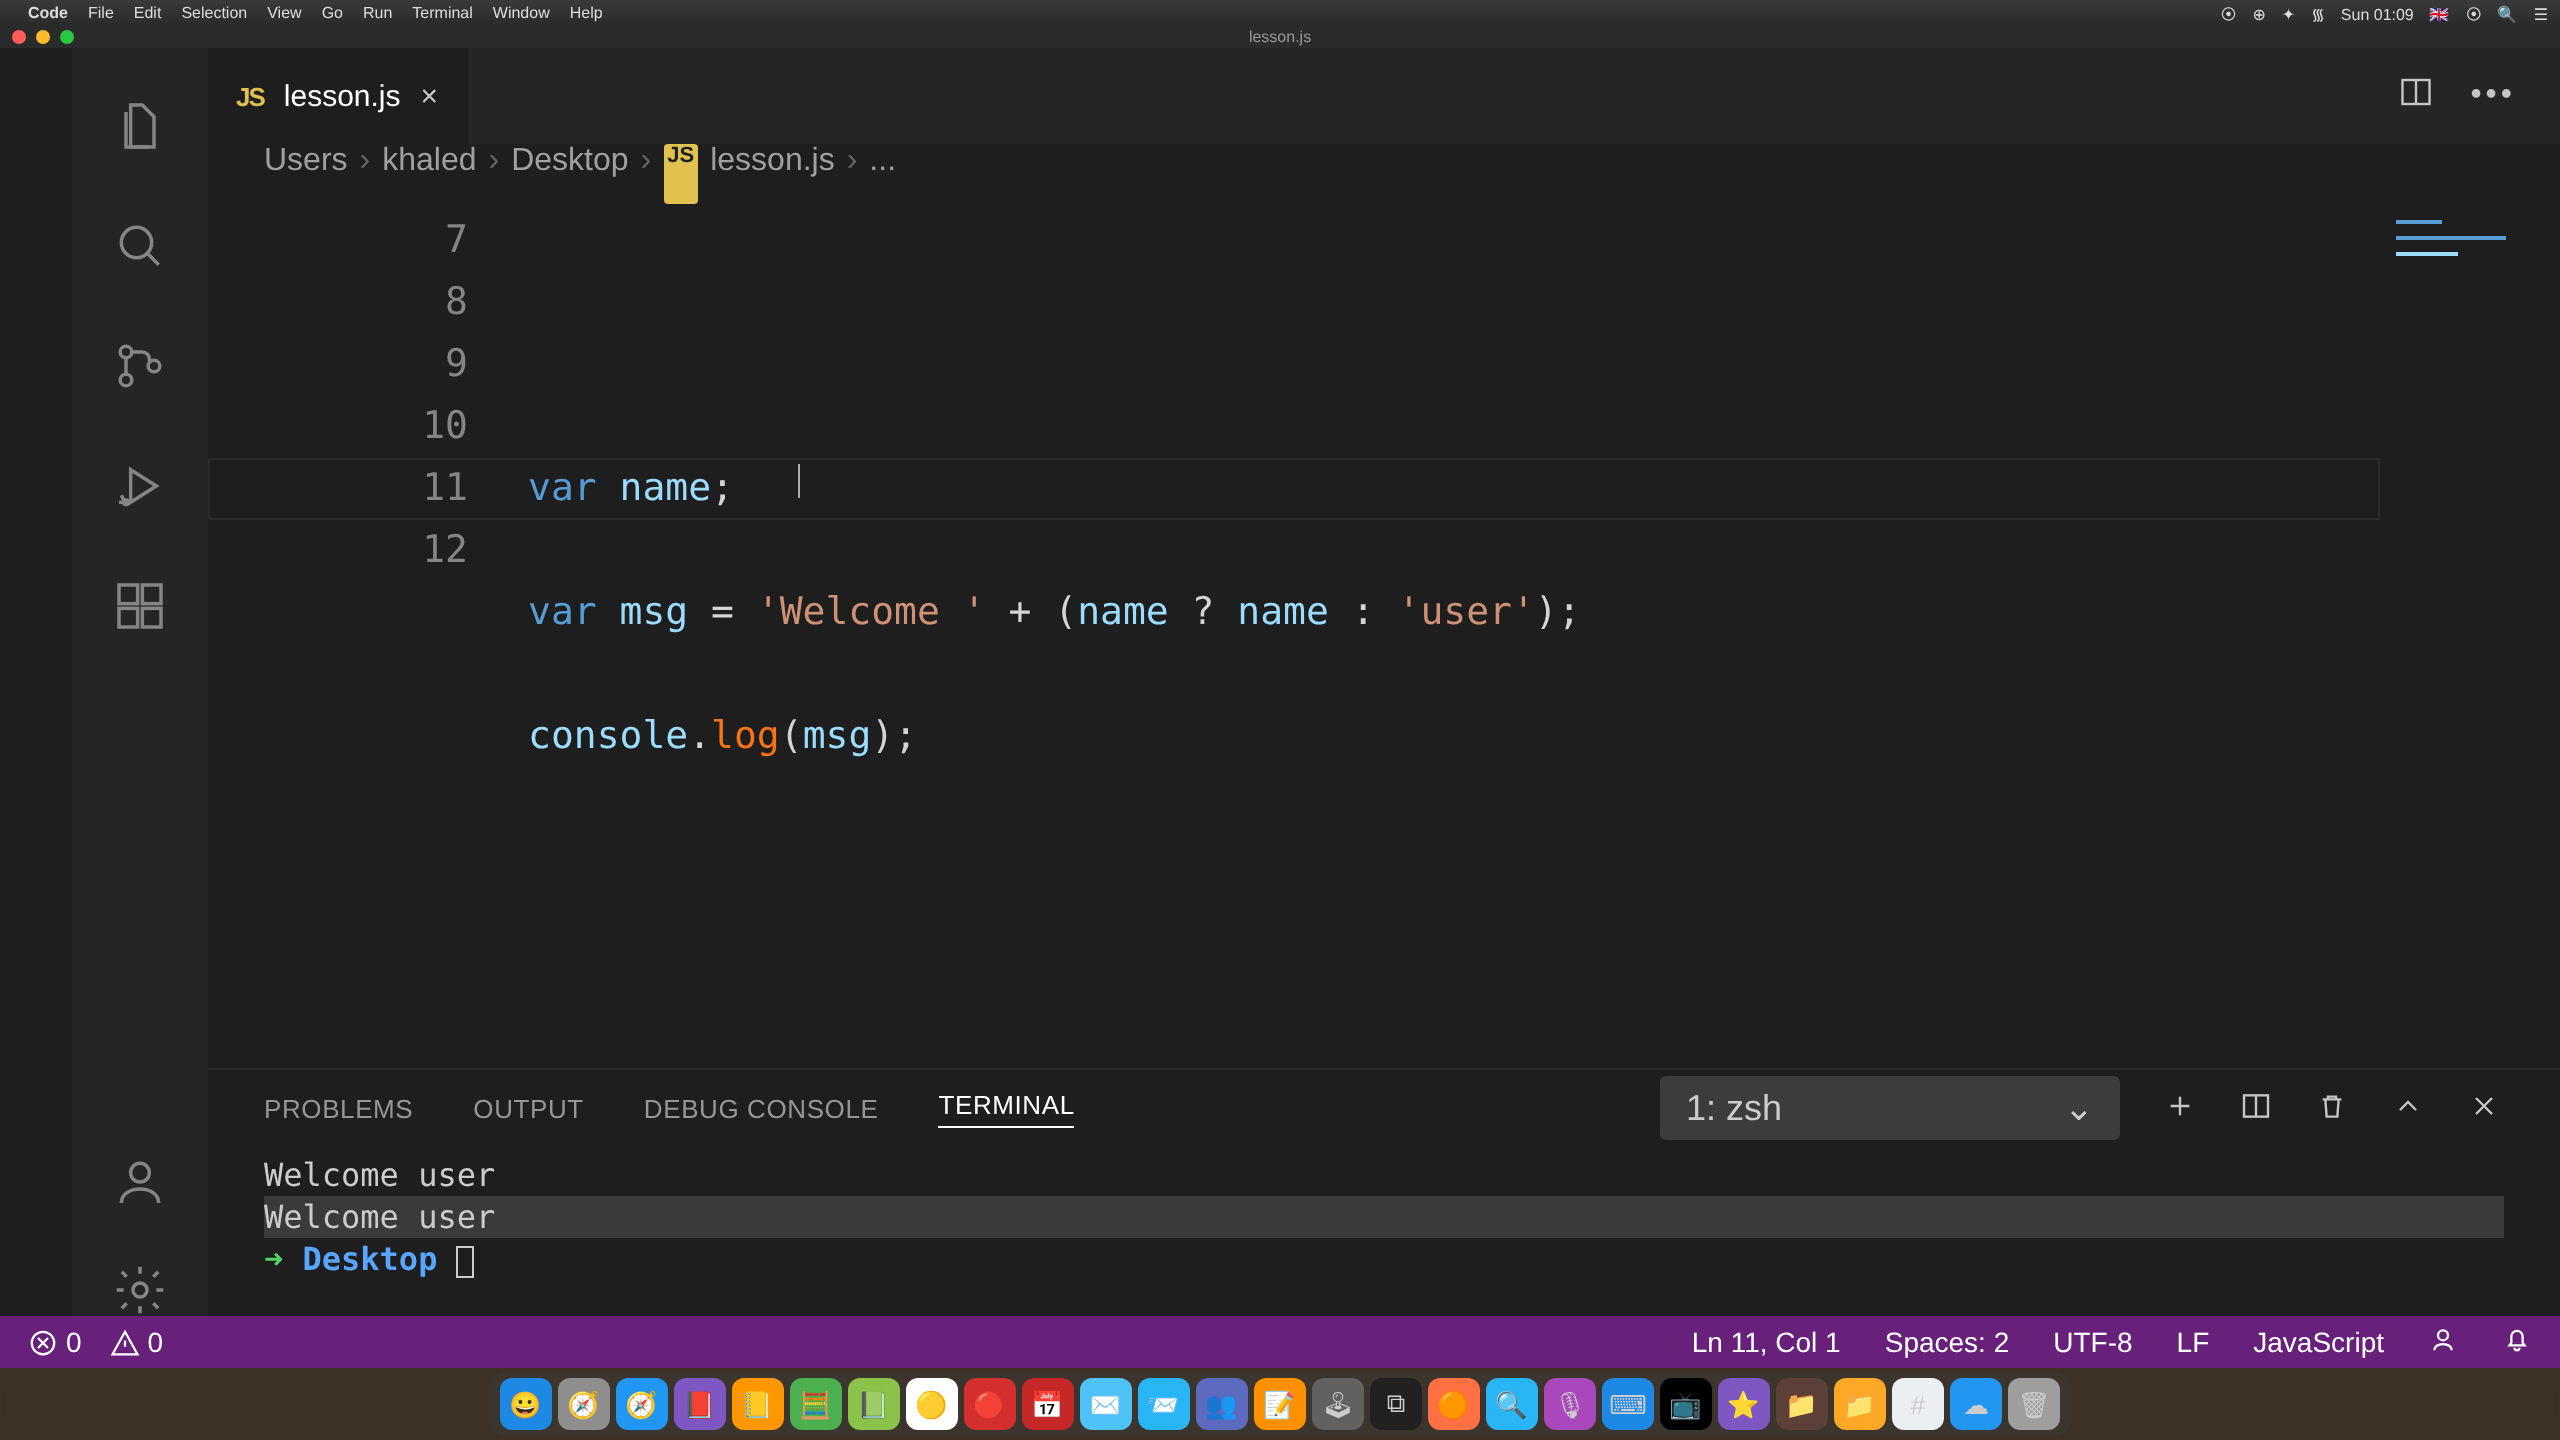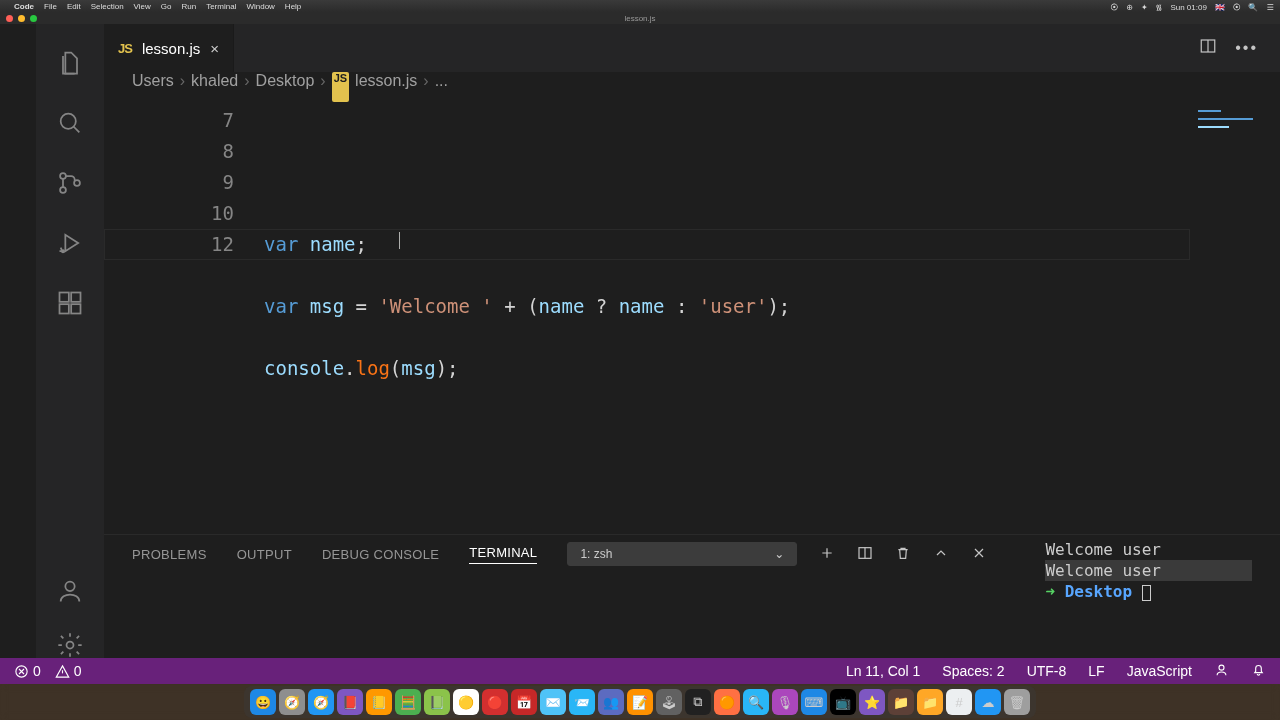--- a/index.html
+++ b/index.html
@@ -28,26 +28,26 @@
 .tabactions svg{width:18px;height:18px;stroke:currentColor;fill:none;stroke-width:1.6;}
 .breadcrumbs { height:30px; display:flex; padding-left:28px; font-size:16px; color:#a0a0a0; gap:6px; }
 .breadcrumbs .sep { color:#666; }
 .breadcrumbs .jsic2 { background:#e2c24e; color:#1e1e1e; font-weight:700; font-size:11px; padding:0 2px; border-radius:2px;}
 .editor { flex:1; position:relative; font-family: "Menlo","Consolas",monospace; font-size:19px; line-height:31px; display:flex; overflow:hidden;}
 .gutter { width:160px; text-align:right; color:#858585; padding-right:30px; padding-top:3px;}
 .code { flex:1; padding-top:3px; white-space:pre; color:#d4d4d4; position:relative;}
 .kw{color:#569cd6;} .id{color:#9cdcfe;} .str{color:#ce9178;} .fn{color:#f97316;}
 .curline { position:absolute; left:0; right:90px; height:31px; border:1px solid #2a2a2a; }
 .ibeam { position:absolute; width:1px; height:17px; background:#aeafad; }
-.panel { height:150px; background:#1e1e1e; border-top:1px solid #2a2a2a; display:flex; flex-direction:row;}
+.panel { height:150px; background:#1e1e1e; border-top:1px solid #2a2a2a; display:flex; flex-direction:column;}
 .paneltabs { height:38px; display:flex; align-items:center; padding-left:28px; gap:30px; font-size:13px; color:#969696;}
 .paneltabs .pt { letter-spacing:0.3px; cursor:pointer;}
 .paneltabs .pt.active { color:#fff; border-bottom:1px solid #fff; padding-bottom:3px;}
 .panelright { margin-left:auto; display:flex; align-items:center; gap:22px; padding-right:30px; color:#c5c5c5;}
-.panelright .tsel{ background:#3c3c3c; border:1px solid #3c3c3c; color:#ccc; padding:4px 12px; font-size:12px; border-radius:3px; width:230px; display:flex; justify-content:space-between; align-items:center;}
+.panelright .tsel{ background:#3c3c3c; border:1px solid #3c3c3c; color:#ccc; padding:4px 12px; font-size:18px; border-radius:3px; width:230px; display:flex; justify-content:space-between; align-items:center;}
 .panelright svg{width:16px;height:16px;stroke:currentColor;fill:none;stroke-width:1.8;}
 .term { flex:1; font-family:"Menlo","Consolas",monospace; font-size:16px; line-height:21px; padding:4px 28px; color:#ccc;}
 .term .arr{color:#56d364;font-weight:bold;} .term .cwd{color:#58a6ff;font-weight:bold;} .term .hl{background:#3a3a3a;} 
 
 .statuswrap{position:absolute;left:0;right:0;bottom:36px;height:26px;background:#68217a;color:#fff;display:flex;align-items:center;font-size:14px;padding:0 14px;}
 .statuswrap .si{margin-right:14px;display:flex;align-items:center;gap:4px;}
 .statuswrap .sright{margin-left:auto;display:flex;align-items:center;gap:22px;}
 .statuswrap svg{width:15px;height:15px;stroke:currentColor;fill:none;stroke-width:1.8;}
 .dock { position:absolute; left:0; right:0; bottom:0; height:36px; display:flex; align-items:center; justify-content:center; gap:1px; background:rgba(70,55,40,0.8); backdrop-filter:blur(4px);}
 .dockinner{background:rgba(60,60,60,0.4);border-radius:8px;padding:3px 6px;display:flex;gap:3px;}
@@ -155,20 +155,21 @@
         <span>...</span>
       </div>
 
     <div class="editor" style="position:relative">
       <div class="curline" id="curline" style="top: 127px;"></div>
       <div class="gutter" id="gutter">
           <div>7</div>
           <div>8</div>
           <div>9</div>
           <div>10</div>
+          <div>11</div>
           <div>12</div>
         </div>
       <div class="code" id="code">
         <span class="ibeam" id="ibeam" style="left: 135px; top: 130px;"></span>
       <div>&nbsp;</div><div><span class="kw">var </span><span class="id">name</span><span>;</span></div><div>&nbsp;</div><div><span class="kw">var </span><span class="id">msg</span><span> = </span><span class="str">'Welcome '</span><span> + (</span><span class="id">name</span><span> ? </span><span class="id">name</span><span> : </span><span class="str">'user'</span><span>);</span></div><div>&nbsp;</div><div><span class="id">console</span><span>.</span><span class="fn">log</span><span>(</span><span class="id">msg</span><span>);</span></div></div>
       <div style="position:absolute;top:0;right:0;width:86px;bottom:0">
         <div style="padding:6px 4px">
           <div style="height:2px;background:#569cd6;width:30%;margin:2px 0"></div>
           <div style="height:2px;width:0"></div>
           <div style="height:2px;background:#569cd6;width:70%;margin:2px 0"></div>

